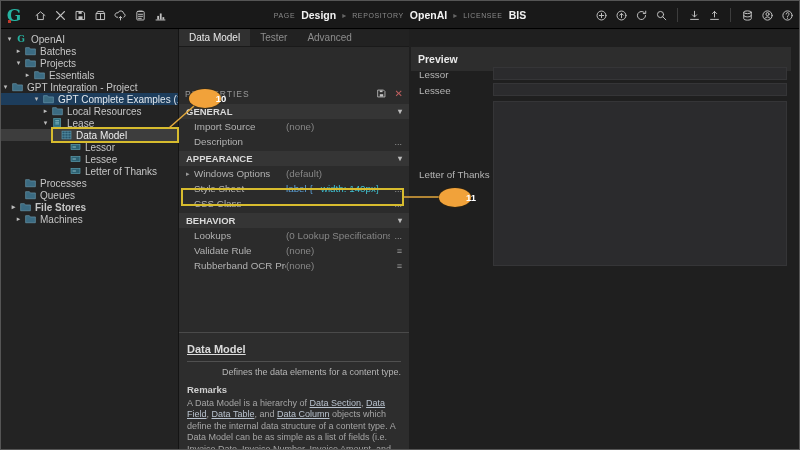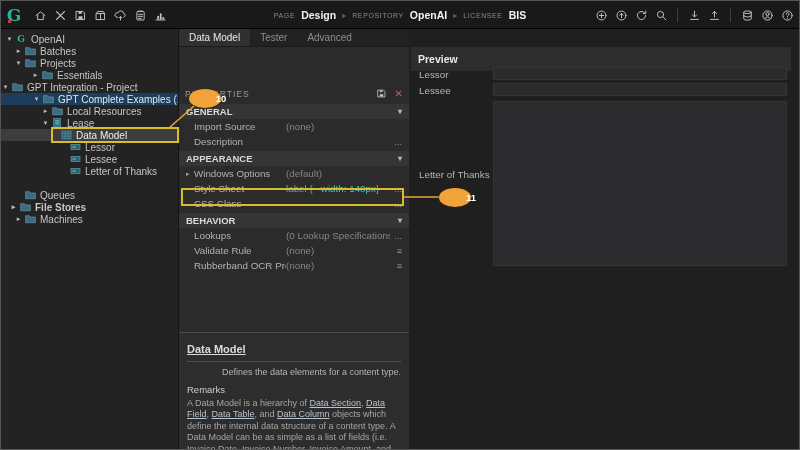--- a/index.html
+++ b/index.html
@@ -43,21 +43,21 @@
   .prop-row { height:15px; display:flex; align-items:center; padding:0 7px; font-size:9.8px; }
   .prop-row .p-exp { width:8px; flex:none; font-size:7px; color:#9a9a9a; }
   .prop-row .p-label { width:92px; flex:none; color:#b2b2b2; overflow:hidden; white-space:nowrap; }
   .prop-row .p-value { flex:1; color:#868686; white-space:pre; overflow:hidden; }
   .v-blue { color:#5b9fd6; } .v-teal { color:#3fc0d0; }
   .prop-row .p-action { flex:none; color:#9a9a9a; font-size:9px; margin-left:4px; }
   .help-pane { flex:none; height:118px; border-top:1px solid #4a4a4a; background:#2d2d2d; padding:6px 8px; overflow:hidden; }
   .help-title { display:inline-block; font-size:11px; font-weight:bold; color:#dcdcdc; text-decoration:underline; }
   .help-divider { border-top:1px solid #505050; margin:4px 0 5px; }
   .help-summary { font-size:9px; color:#b5b5b5;text-align:right; }
-  .help-remarks { font-size:9.5px; font-weight:normal; color:#cfcfcf; margin-top:7px; }
+  .help-remarks { font-size:9.5px; font-weight:bold; color:#cfcfcf; margin-top:7px; }
   .help-para { font-size:9px; color:#a5a5a5; line-height:1.27; margin-top:3px; }
   .help-link { text-decoration:underline; color:#b9c3cf; }
 
   
   .right-panel { position:absolute; left:410px; top:28px; width:390px; height:421px; background:#1f1f1f; }
   .preview-header { position:absolute; left:0; top:18px; width:380px; height:18px; background:#2d2d2d; display:flex; align-items:center; padding:12px 7px; font-size:10.5px; font-weight:bold; color:#ebebeb; }
   .pv-label { position:absolute; font-size:9.8px; color:#b5b5b5; white-space:nowrap; }
   .pv-input { position:absolute; background:#2b2b2d; border:1px solid #353537; }
 
   
@@ -208,21 +208,21 @@
       </div>
       <div class="tree-row" style="top: 28px; padding-left: 13px;">
         <span class="expander">▾</span>
         <span class="ticon">
           <svg viewBox="0 0 16 16" width="13" height="12">
             <path d="M1.5 3.5h5l1.3 1.7h6.7V13H1.5z" fill="#3b6b82" stroke="#6fa0b6" stroke-width="0.8"></path>
           </svg>
         </span>
         <span>Projects</span>
       </div>
-      <div class="tree-row" style="top: 40px; padding-left: 30px;">
+      <div class="tree-row" style="top: 40px; padding-left: 22px;">
         <span class="expander">▸</span>
         <span class="ticon">
           <svg viewBox="0 0 16 16" width="13" height="12">
             <path d="M1.5 3.5h5l1.3 1.7h6.7V13H1.5z" fill="#3b6b82" stroke="#6fa0b6" stroke-width="0.8"></path>
           </svg>
         </span>
         <span>Essentials</span>
       </div>
       <div class="tree-row" style="top: 52px; ">
         <span class="expander">▾</span>
@@ -293,20 +293,29 @@
       </div>
       <div class="tree-row" style="top: 136px; padding-left: 58px;">
         <span class="expander"></span>
         <span class="ticon">
           <svg viewBox="0 0 16 16" width="13" height="12">
             <rect x="2" y="4.5" width="12" height="7" fill="#2d6274" stroke="#63a8ba" stroke-width="0.8"></rect>
             <path d="M4 8h4.5" stroke="#a8d8e0" stroke-width="1"></path>
           </svg>
         </span>
         <span>Letter of Thanks</span>
+      </div>
+      <div class="tree-row" style="top: 148px; padding-left: 13px;">
+        <span class="expander"></span>
+        <span class="ticon">
+          <svg viewBox="0 0 16 16" width="13" height="12">
+            <path d="M1.5 3.5h5l1.3 1.7h6.7V13H1.5z" fill="#3b6b82" stroke="#6fa0b6" stroke-width="0.8"></path>
+          </svg>
+        </span>
+        <span>Processes</span>
       </div>
       <div class="tree-row" style="top: 160px; padding-left: 13px;">
         <span class="expander"></span>
         <span class="ticon">
           <svg viewBox="0 0 16 16" width="13" height="12">
             <path d="M1.5 3.5h5l1.3 1.7h6.7V13H1.5z" fill="#3b6b82" stroke="#6fa0b6" stroke-width="0.8"></path>
           </svg>
         </span>
         <span>Queues</span>
       </div>

